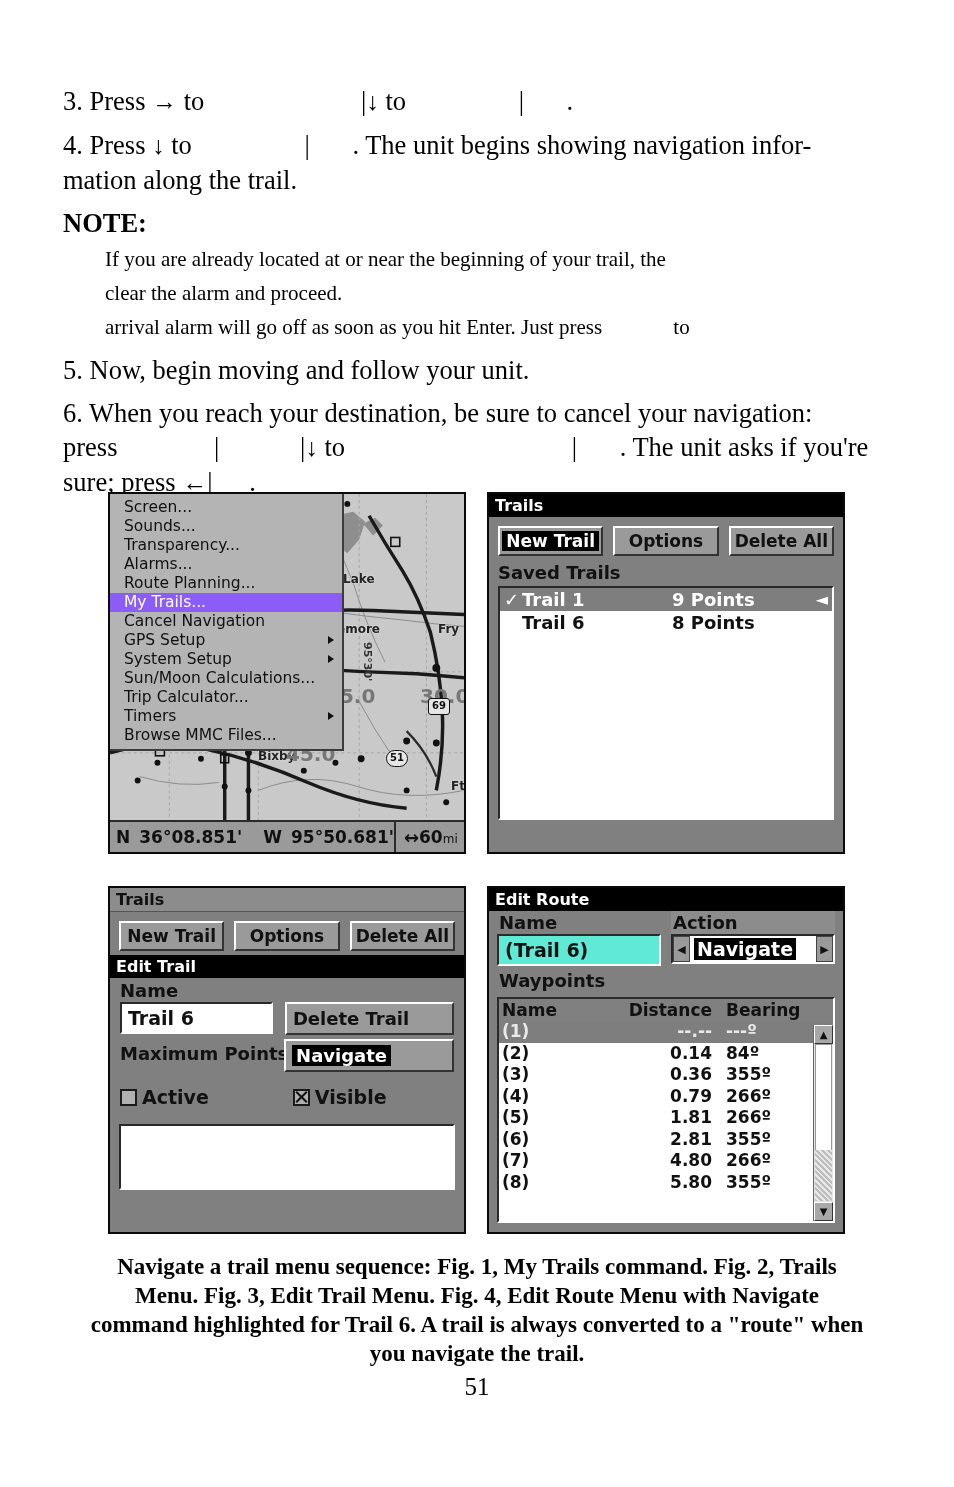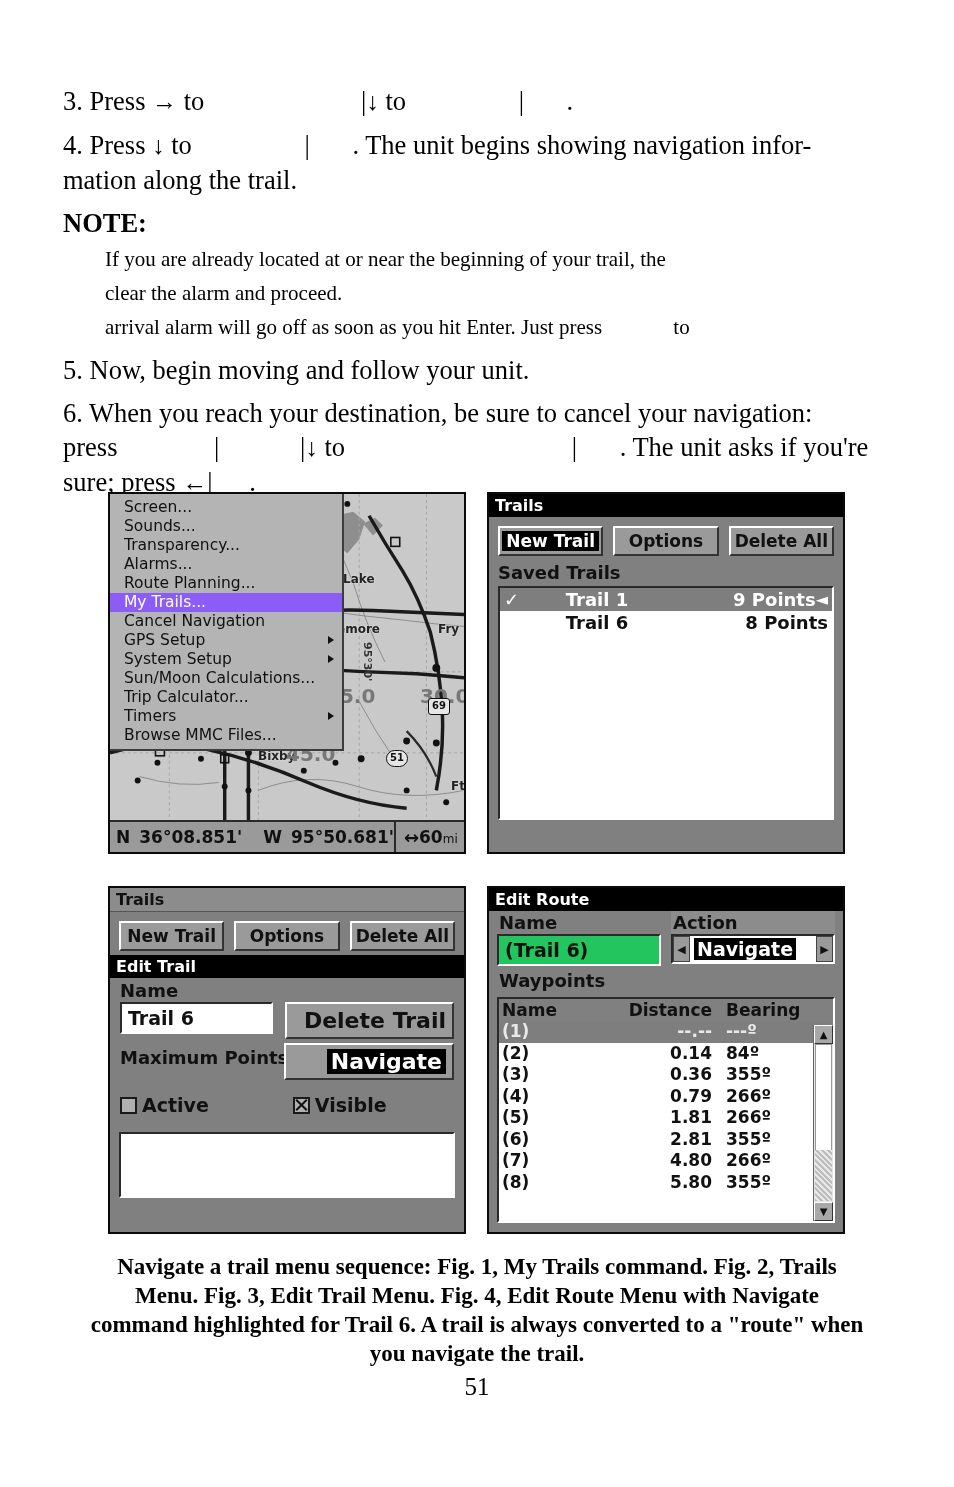--- a/index.html
+++ b/index.html
@@ -79,55 +79,55 @@
     flex:1;text-align:center;font-size:17px;font-weight:bold;color:#111;
     background:#9a9a9a;border:2px solid #fff;border-right-color:#333;border-bottom-color:#333;
     padding:3px 2px;font-family:"DejaVu Sans", sans-serif;white-space:nowrap;
   }
   .gbtn .inv{background:#000;color:#fff;display:inline-block;padding:0 4px;}
   .sect{font-size:18px;font-weight:bold;color:#111;padding:2px 9px 3px 9px;font-family:"DejaVu Sans", sans-serif;}
   .listbox{margin:0 9px 9px 9px;background:#fff;border:2px solid #fff;border-left-color:#2a2a2a;border-top-color:#2a2a2a;height:230px;overflow:hidden;}
   .lrow{display:flex;align-items:center;font-size:18px;font-weight:bold;color:#111;padding:1px 4px;font-family:"DejaVu Sans", sans-serif;}
   .lrow.hi{background:#7e7e7e;color:#fff;}
   .lrow .chk{width:18px;}
-  .lrow .nm{width:150px;text-align:center;}
-  .lrow .pts{flex:1;text-align:right;}
+  .lrow .nm{width:150px;}
+  .lrow .pts{flex:1;}
   .lrow .ptr{font-size:16px;}
 
   
   #fig3{left:108px;top:394px;width:358px;height:348px;background:#808080;border:2px solid #0a0a0a;}
   .f3-body{padding:0;}
   .fieldlbl{font-size:18px;font-weight:bold;color:#111;padding:2px 0 1px 10px;font-family:"DejaVu Sans", sans-serif;}
   .f3-line{display:flex;gap:12px;padding:0 10px 0 10px;align-items:flex-start;}
   .tbox{
     background:#fff;border:2px solid #fff;border-left-color:#2a2a2a;border-top-color:#2a2a2a;
     font-size:19px;font-weight:bold;color:#111;padding:3px 6px;width:168px;box-sizing:border-box;
     font-family:"DejaVu Sans", sans-serif;
   }
   .sbtn{
     background:#9a9a9a;border:2px solid #fff;border-right-color:#333;border-bottom-color:#333;
-    font-size:22px;font-weight:bold;color:#111;text-align:right;padding:4px 6px;width:186px;box-sizing:border-box;
+    font-size:18px;font-weight:bold;color:#111;text-align:left;padding:4px 6px;width:186px;box-sizing:border-box;
     font-family:"DejaVu Sans", sans-serif;
   }
   .sbtn .inv{background:#000;color:#fff;display:inline-block;padding:0 4px;}
   .cbrow{display:flex;gap:84px;padding:14px 0 10px 10px;font-size:19px;font-weight:bold;color:#111;font-family:"DejaVu Sans", sans-serif;}
   .cb{display:flex;align-items:center;gap:5px;}
   .cbx{width:13px;height:13px;border:2px solid #1a1a1a;background:#b0b0b0;position:relative;}
   .cbx.x::before,.cbx.x::after{content:"";position:absolute;left:-1px;top:5px;width:15px;height:2px;background:#111;}
   .cbx.x::before{transform:rotate(45deg);}
   .cbx.x::after{transform:rotate(-45deg);}
   .emptybox{margin:6px 9px 9px 9px;background:#fff;border:2px solid #fff;border-left-color:#2a2a2a;border-top-color:#2a2a2a;height:62px;}
 
   
   #fig4{left:487px;top:394px;width:358px;height:348px;background:#808080;border:2px solid #0a0a0a;}
   .f4-row{display:flex;padding:0 8px;gap:10px;}
   .f4-col{flex:1;}
   .f4-lbl{font-size:18px;font-weight:bold;color:#111;font-family:"DejaVu Sans", sans-serif;padding:1px 0 1px 2px;}
   .f4-name{
-    background:#22c55e;border:2px solid #fff;border-left-color:#2a2a2a;border-top-color:#2a2a2a;
+    background:#5eead4;border:2px solid #fff;border-left-color:#2a2a2a;border-top-color:#2a2a2a;
     font-size:19px;font-weight:bold;color:#111;padding:3px 6px;font-family:"DejaVu Sans", sans-serif;
   }
   .spinner{
     display:flex;align-items:stretch;background:#fff;
     border:2px solid #fff;border-left-color:#2a2a2a;border-top-color:#2a2a2a;
   }
   .sp-arrow{width:15px;background:#9a9a9a;border:1px solid #444;display:flex;align-items:center;justify-content:center;font-size:11px;color:#111;}
   .sp-val{flex:1;font-size:19px;font-weight:bold;font-family:"DejaVu Sans", sans-serif;color:#111;padding:2px 4px;}
   .sp-val .inv{background:#000;color:#fff;display:inline-block;padding:0 3px;}
   .wptbl{margin:4px 8px 8px 8px;background:#fff;border:2px solid #fff;border-left-color:#2a2a2a;border-top-color:#2a2a2a;position:relative;height:222px;overflow:hidden;}

